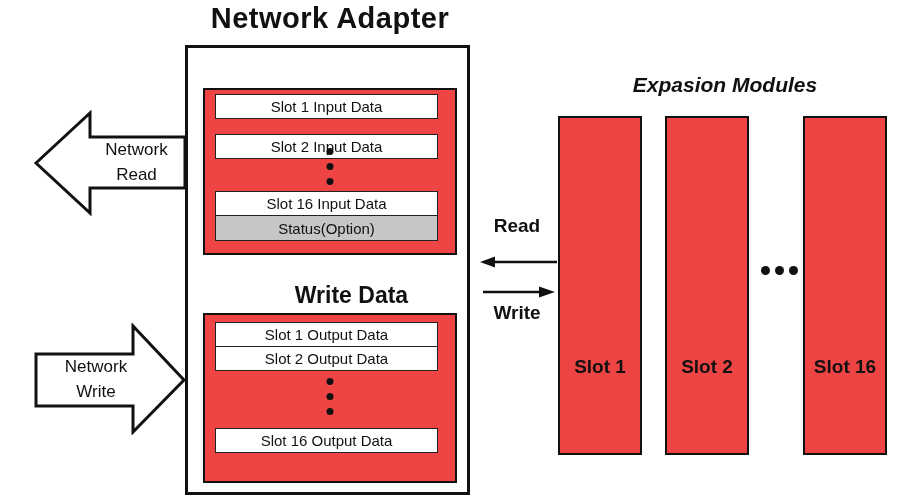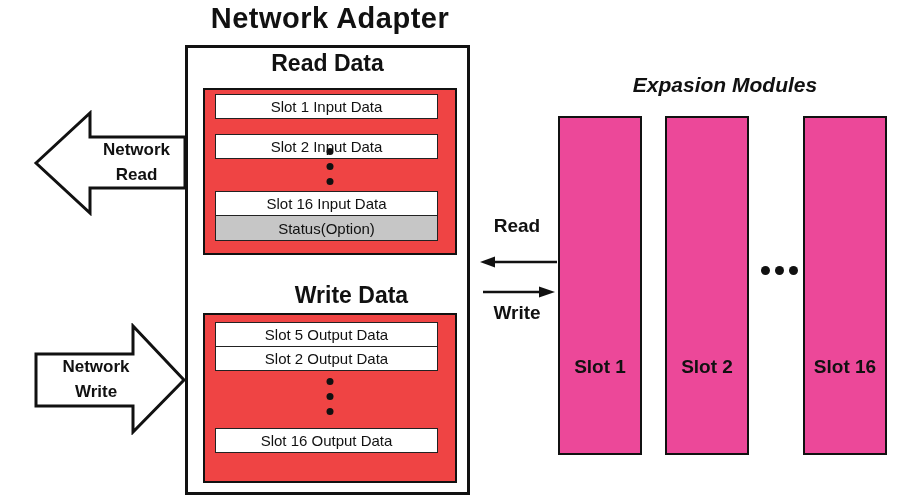--- a/index.html
+++ b/index.html
@@ -45,35 +45,35 @@
 
   .vdots { position:absolute; left:50%; transform:translateX(-50%);
            display:flex; flex-direction:column; gap:8px; }
   .read-box .vdots  { top:58px; }
   .write-box .vdots { top:63px; }
   .vdots i { width:7px; height:7px; border-radius:50%; background:#111; display:block; }
 
   .block-arrow-svg { position:absolute; }
   .read-arrow-svg  { left:33px; top:110px; }
   .write-arrow-svg { left:33px; top:323px; }
-  .arrow-text { position:absolute; text-align:center; font-weight:bold;
+  .arrow-text { position:absolute; text-align:center; font-weight:normal;
                 font-size:17px; line-height:25px; }
   .read-arrow-text  { left:88px; top:137px; width:97px; }
   .write-arrow-text { left:36px; top:354px; width:120px; }
 
   .mid-label { position:absolute; width:78px; text-align:center; font-size:19px; font-weight:bold; }
   .mid-read-label  { left:478px; top:215px; }
   .mid-write-label { left:478px; top:302px; }
   .mid-arrows { position:absolute; left:475px; top:252px; }
 
   .exp-title { position:absolute; left:565px; top:73px; width:320px;
                text-align:center; font-size:21px; font-weight:bold;font-style:italic; }
 
   .slot-box { position:absolute; top:116px; width:84px; height:339px;
-              border:2.5px solid #111; box-sizing:border-box; background:#ec4899; }
+              border:2.5px solid #111; box-sizing:border-box; background:#ef4444; }
   .slot-1  { left:558px; }
   .slot-2  { left:665px;padding-left:36px; }
   .slot-16 { left:803px; }
   .slot-label { position:absolute; top:238px; left:0; width:100%;
                 text-align:center; font-size:19px; font-weight:bold; }
 
   .hdots { position:absolute; left:757px; top:266px; width:44px;
            display:flex; gap:5px; justify-content:center; }
   .hdots i { width:9px; height:9px; border-radius:50%; background:#111; display:block; }
 </style>
@@ -94,36 +94,35 @@
     <polygon points="151,57 100,3 100,31 3,31 3,83 100,83 100,109" fill="#ffffff" stroke="#111111" stroke-width="3" stroke-linejoin="miter"></polygon>
   </svg>
   <div class="arrow-text write-arrow-text">
     <div>Network</div>
     <div>Write</div>
   </div>
 
   <div class="na-title">Network Adapter</div>
 
   <div class="adapter-box">
-    <div class="sec-title read-title">Read Data</div>
     <div class="inner-box read-box">
       <div class="row row-1">Slot 1 Input Data</div>
       <div class="row row-2">Slot 2 Input Data</div>
       <div class="vdots">
           <i></i>
           <i></i>
           <i></i>
         </div>
       <div class="row row-16">Slot 16 Input Data</div>
       <div class="row row-status">Status(Option)</div>
     </div>
 
     <div class="sec-title write-title">Write Data</div>
     <div class="inner-box write-box">
-      <div class="row row-1">Slot 5 Output Data</div>
+      <div class="row row-1">Slot 1 Output Data</div>
       <div class="row row-2">Slot 2 Output Data</div>
       <div class="vdots">
           <i></i>
           <i></i>
           <i></i>
         </div>
       <div class="row row-16">Slot 16 Output Data</div>
     </div>
   </div>
 

